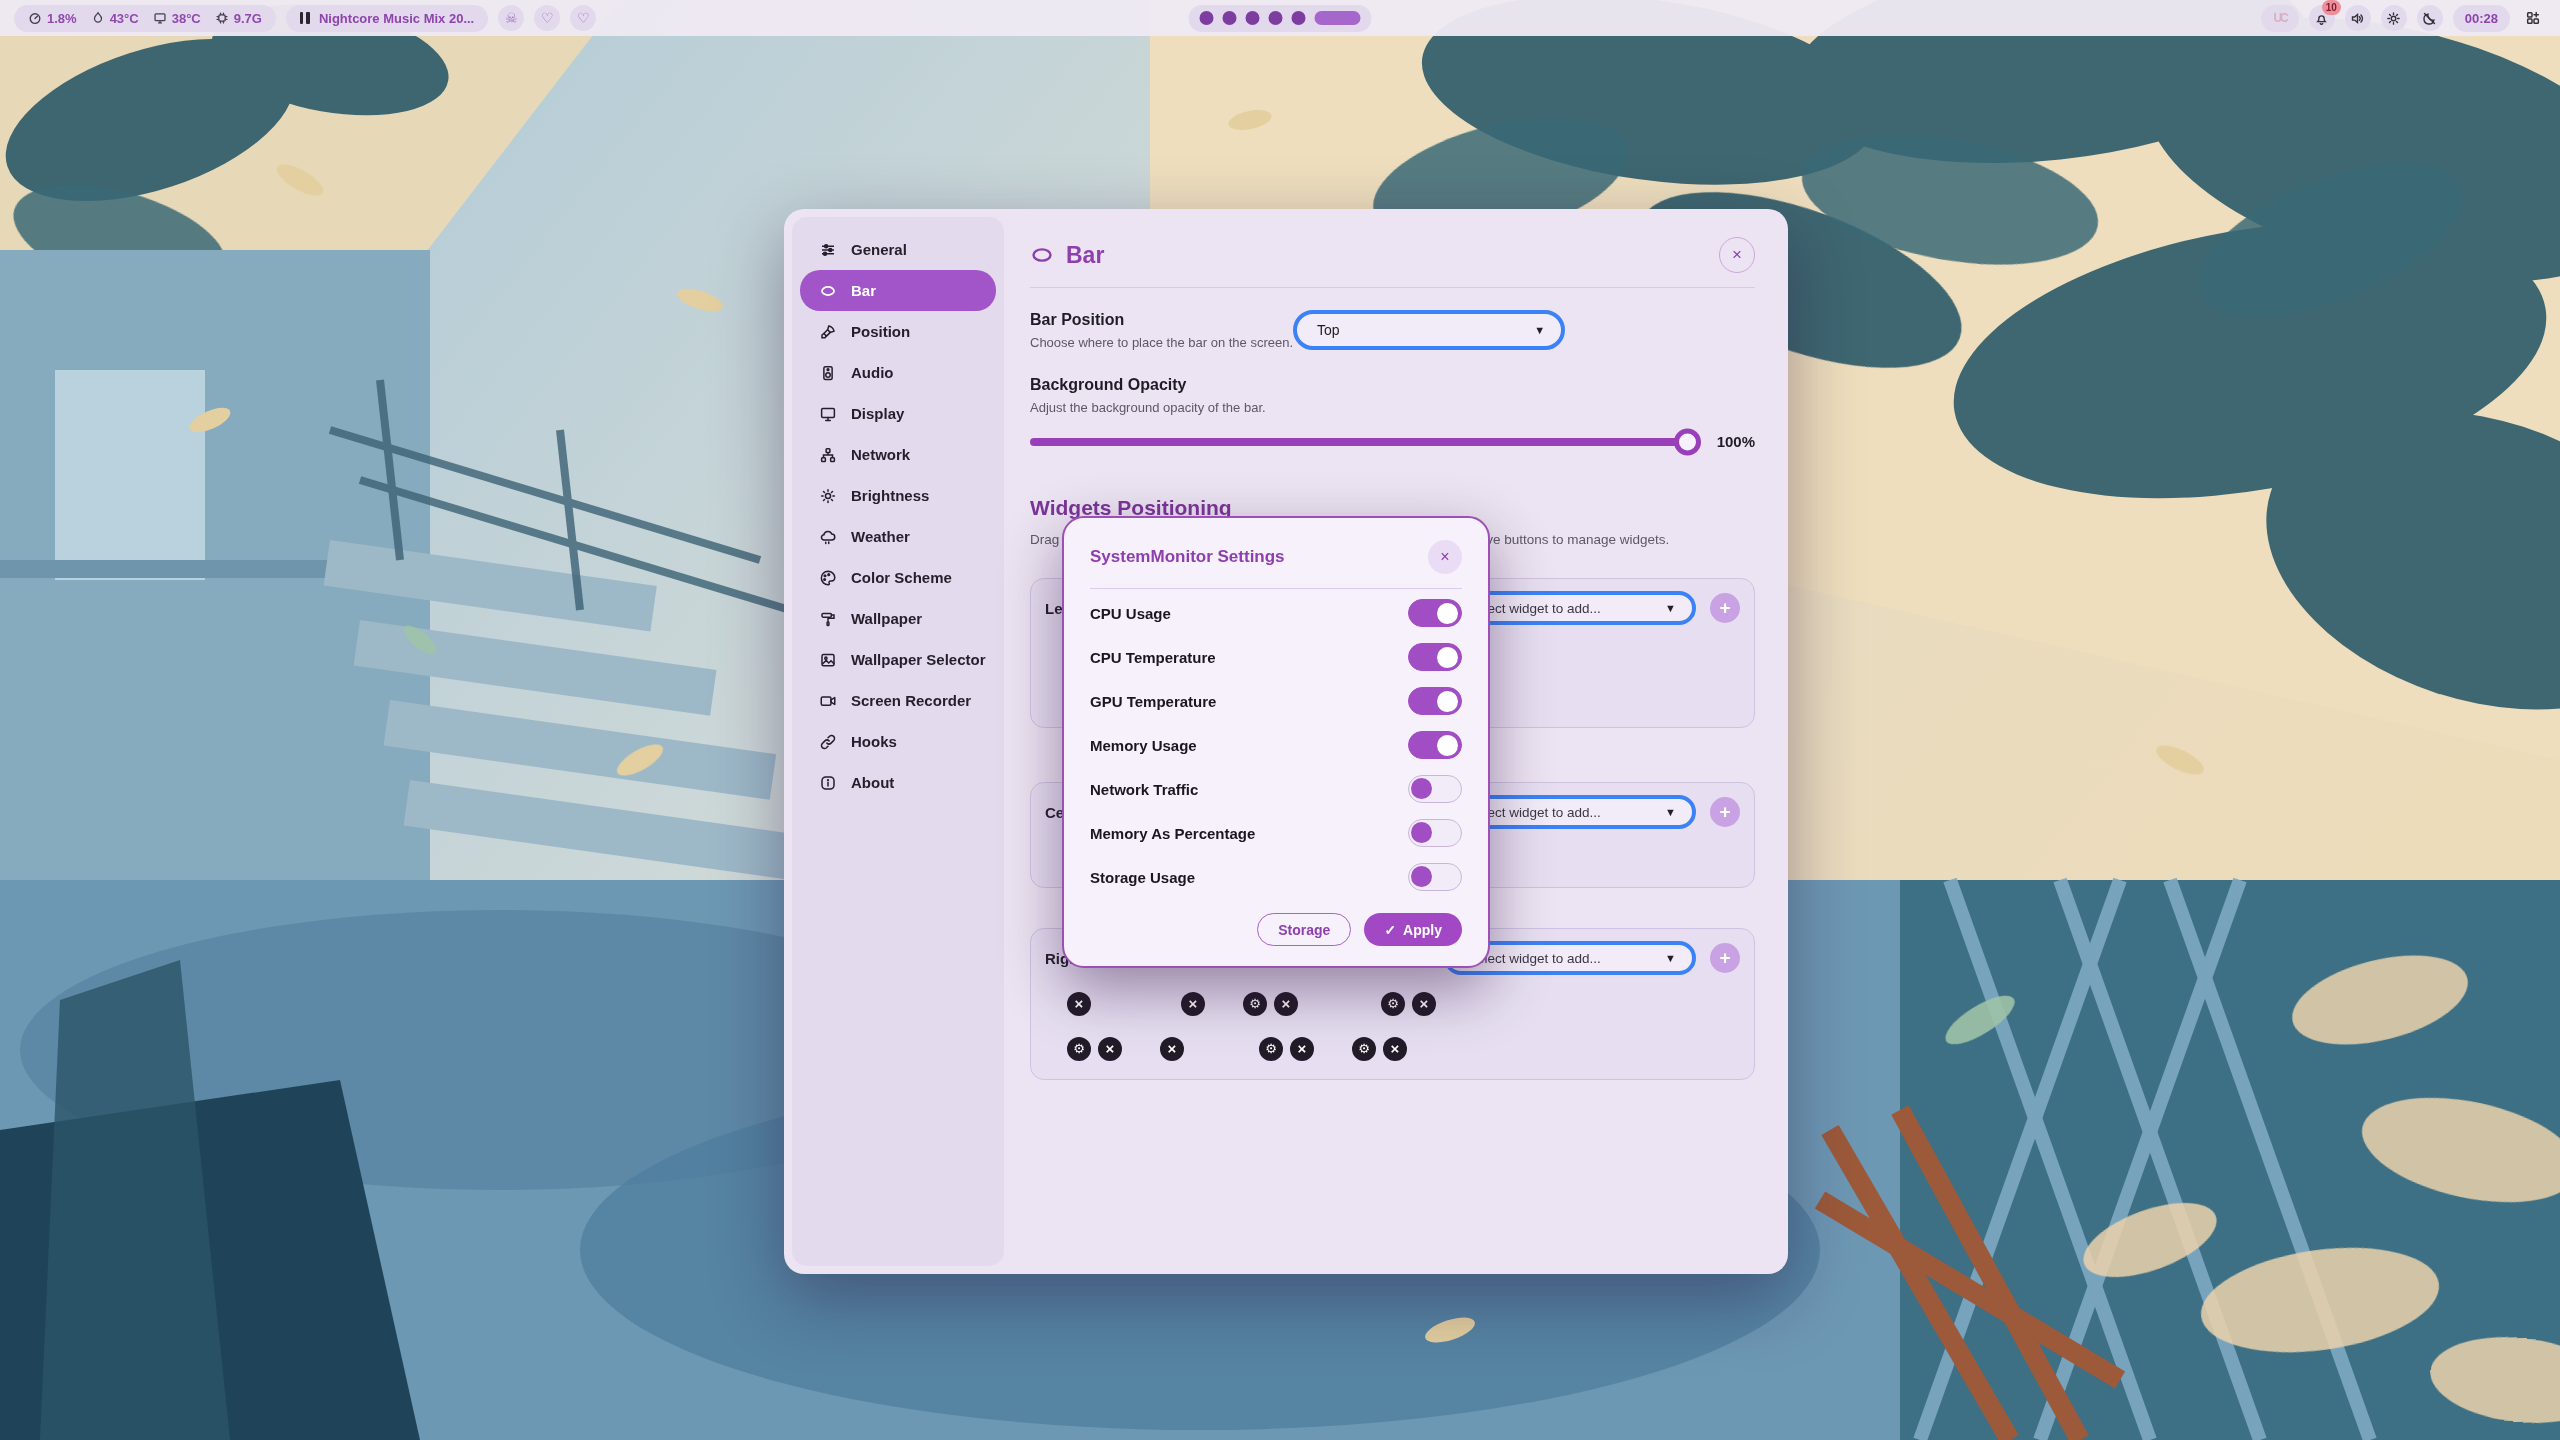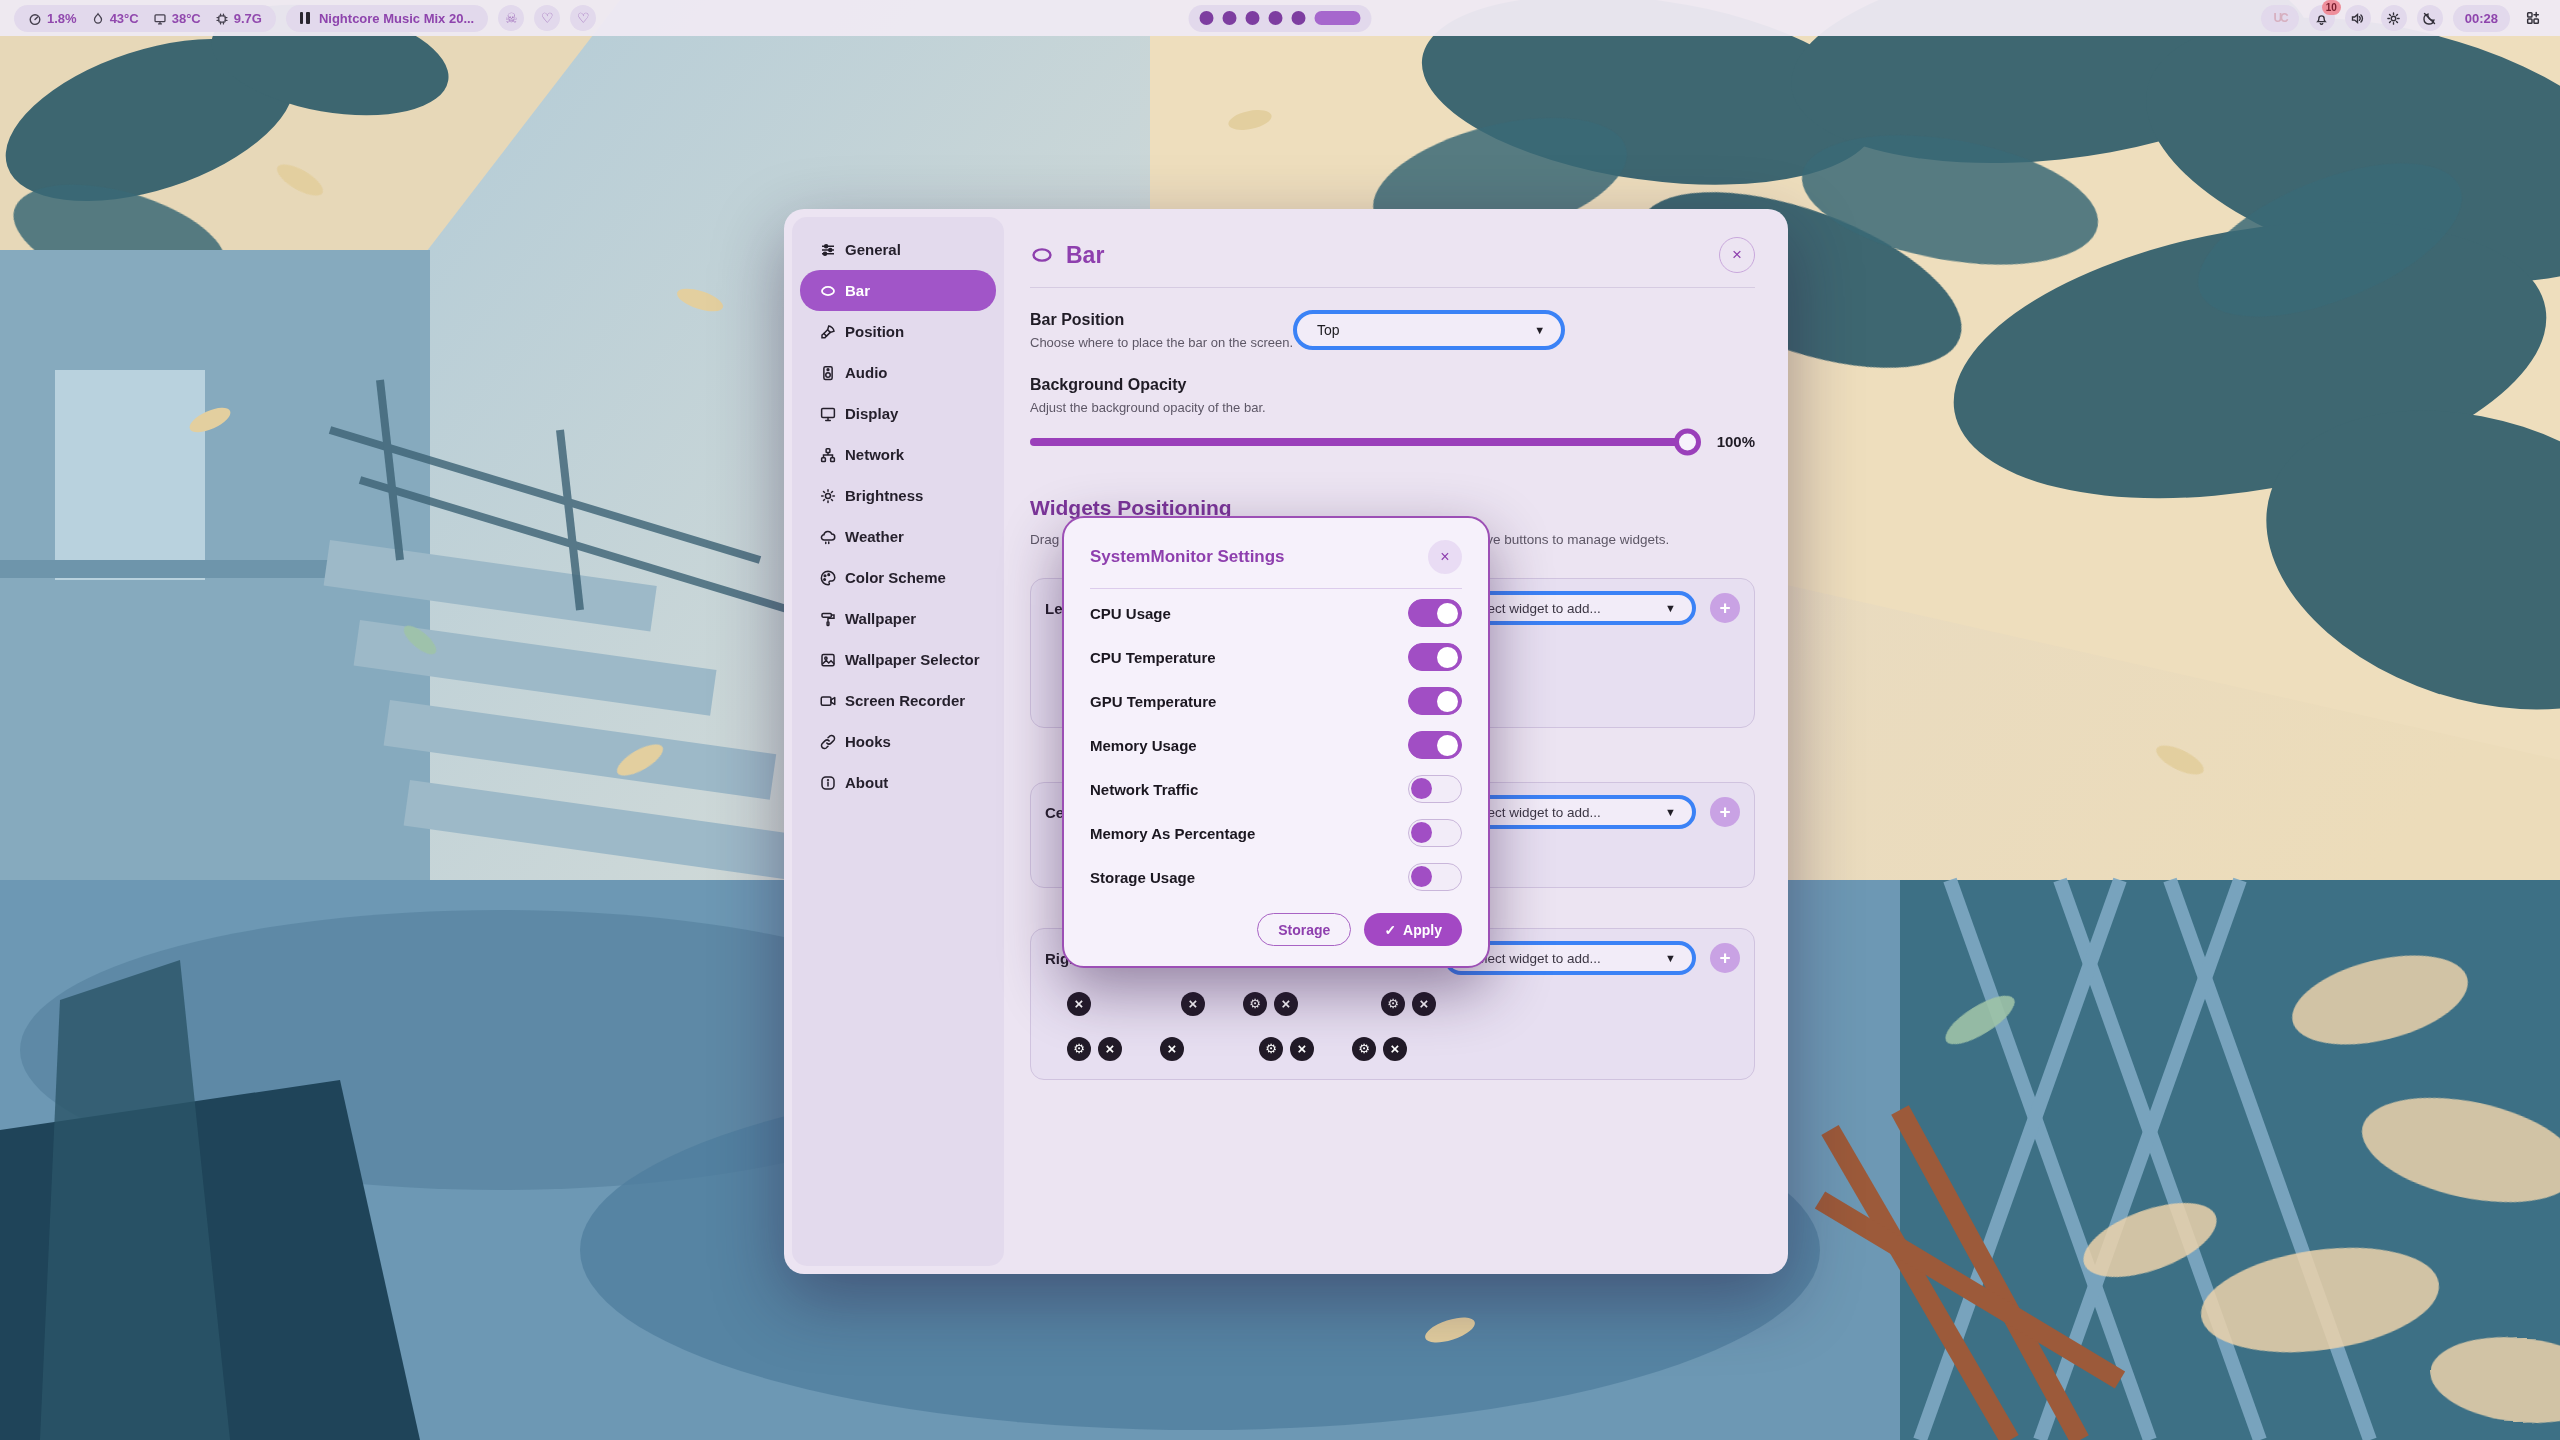--- a/index.html
+++ b/index.html
@@ -9,21 +9,21 @@
 
   
   .wallpaper { position:absolute; inset:0; }
 
   
   .topbar { position:absolute; top:0; left:0; right:0; height:36px;
     background:rgba(238,233,243,0.96); display:flex; align-items:center;
     justify-content:space-between; padding:0 14px; z-index:40; }
   .tb-group { display:flex; align-items:center; gap:10px; }
   .tb-pill { background:#e2d9ec; border-radius:14px; height:27px; display:flex; align-items:center; padding:0 14px; gap:14px; }
-  .stat { display:flex; align-items:flex-end; gap:5px; font-size:13px; font-weight:bold; color:#9149ae; }
+  .stat { display:flex; align-items:flex-start; gap:5px; font-size:13px; font-weight:bold; color:#9149ae; }
   .stat svg { stroke:#45404e; }
   .media-pill { gap:9px; }
   .pause-bars { display:flex; gap:3px; }
   .pause-bars i { display:block; width:3.5px; height:12px; background:#2b2630; border-radius:1px; }
   .media-title { font-size:13px; font-weight:bold; color:#8e44ad; }
   .tb-circle { width:26px; height:26px; border-radius:50%; background:#e2d9ec; display:flex;
     align-items:center; justify-content:center; font-size:14px; color:#a678c0; position:relative; }
   .tb-circle svg { stroke:#33303a; }
   .ws-pill { gap:9px; padding:0 11px; position:absolute; left:50%; transform:translateX(-50%); }
   .ws-dot { width:14px; height:14px; border-radius:50%; background:#7d3da0; }
@@ -32,21 +32,21 @@
     background:#ee8e9b; color:#7c2030; border-radius:8px; font-size:10px; font-weight:bold;
     display:flex; align-items:center; justify-content:center; }
   .clock-pill { font-size:13px; font-weight:bold; color:#8e44ad; padding:0 12px; }
   .tray-glyph { font-size:12px; font-weight:bold; color:#d5a9b9; letter-spacing:-2px; opacity:.85; }
 
   
   .window { position:absolute; left:784px; top:209px; width:1004px; height:1065px;
     background:#ece4f2; border-radius:20px; box-shadow:0 24px 70px rgba(38,18,58,.40); z-index:50; }
   .sidebar { position:absolute; left:8px; top:8px; bottom:8px; width:212px;
     background:#e3daed; border-radius:15px; padding-top:12px; }
-  .side-item { height:41px; display:flex; align-items:center; gap:8px; padding:0 10px 0 19px;
+  .side-item { height:41px; display:flex; align-items:center; gap:14px; padding:0 10px 0 19px;
     margin:0 8px; border-radius:20px; font-size:15px; font-weight:bold; color:#241f2b; cursor:pointer; }
   .side-item svg { stroke:#241f2b; flex:none; }
   .side-item.active { background:#a155c8; color:#ffffff; }
   .side-item.active svg { stroke:#ffffff; }
 
   .main { position:absolute; left:246px; right:33px; top:26px; bottom:26px; }
   .panel-header { display:flex; align-items:center; justify-content:space-between; height:40px; }
   .panel-title { display:flex; align-items:center; gap:12px; font-size:23px; font-weight:bold; color:#8e3fae; }
   .panel-title svg { stroke:#8e3fae; }
   .close-circle { width:36px; height:36px; border-radius:50%; border:1.5px solid #c9a8dc;

